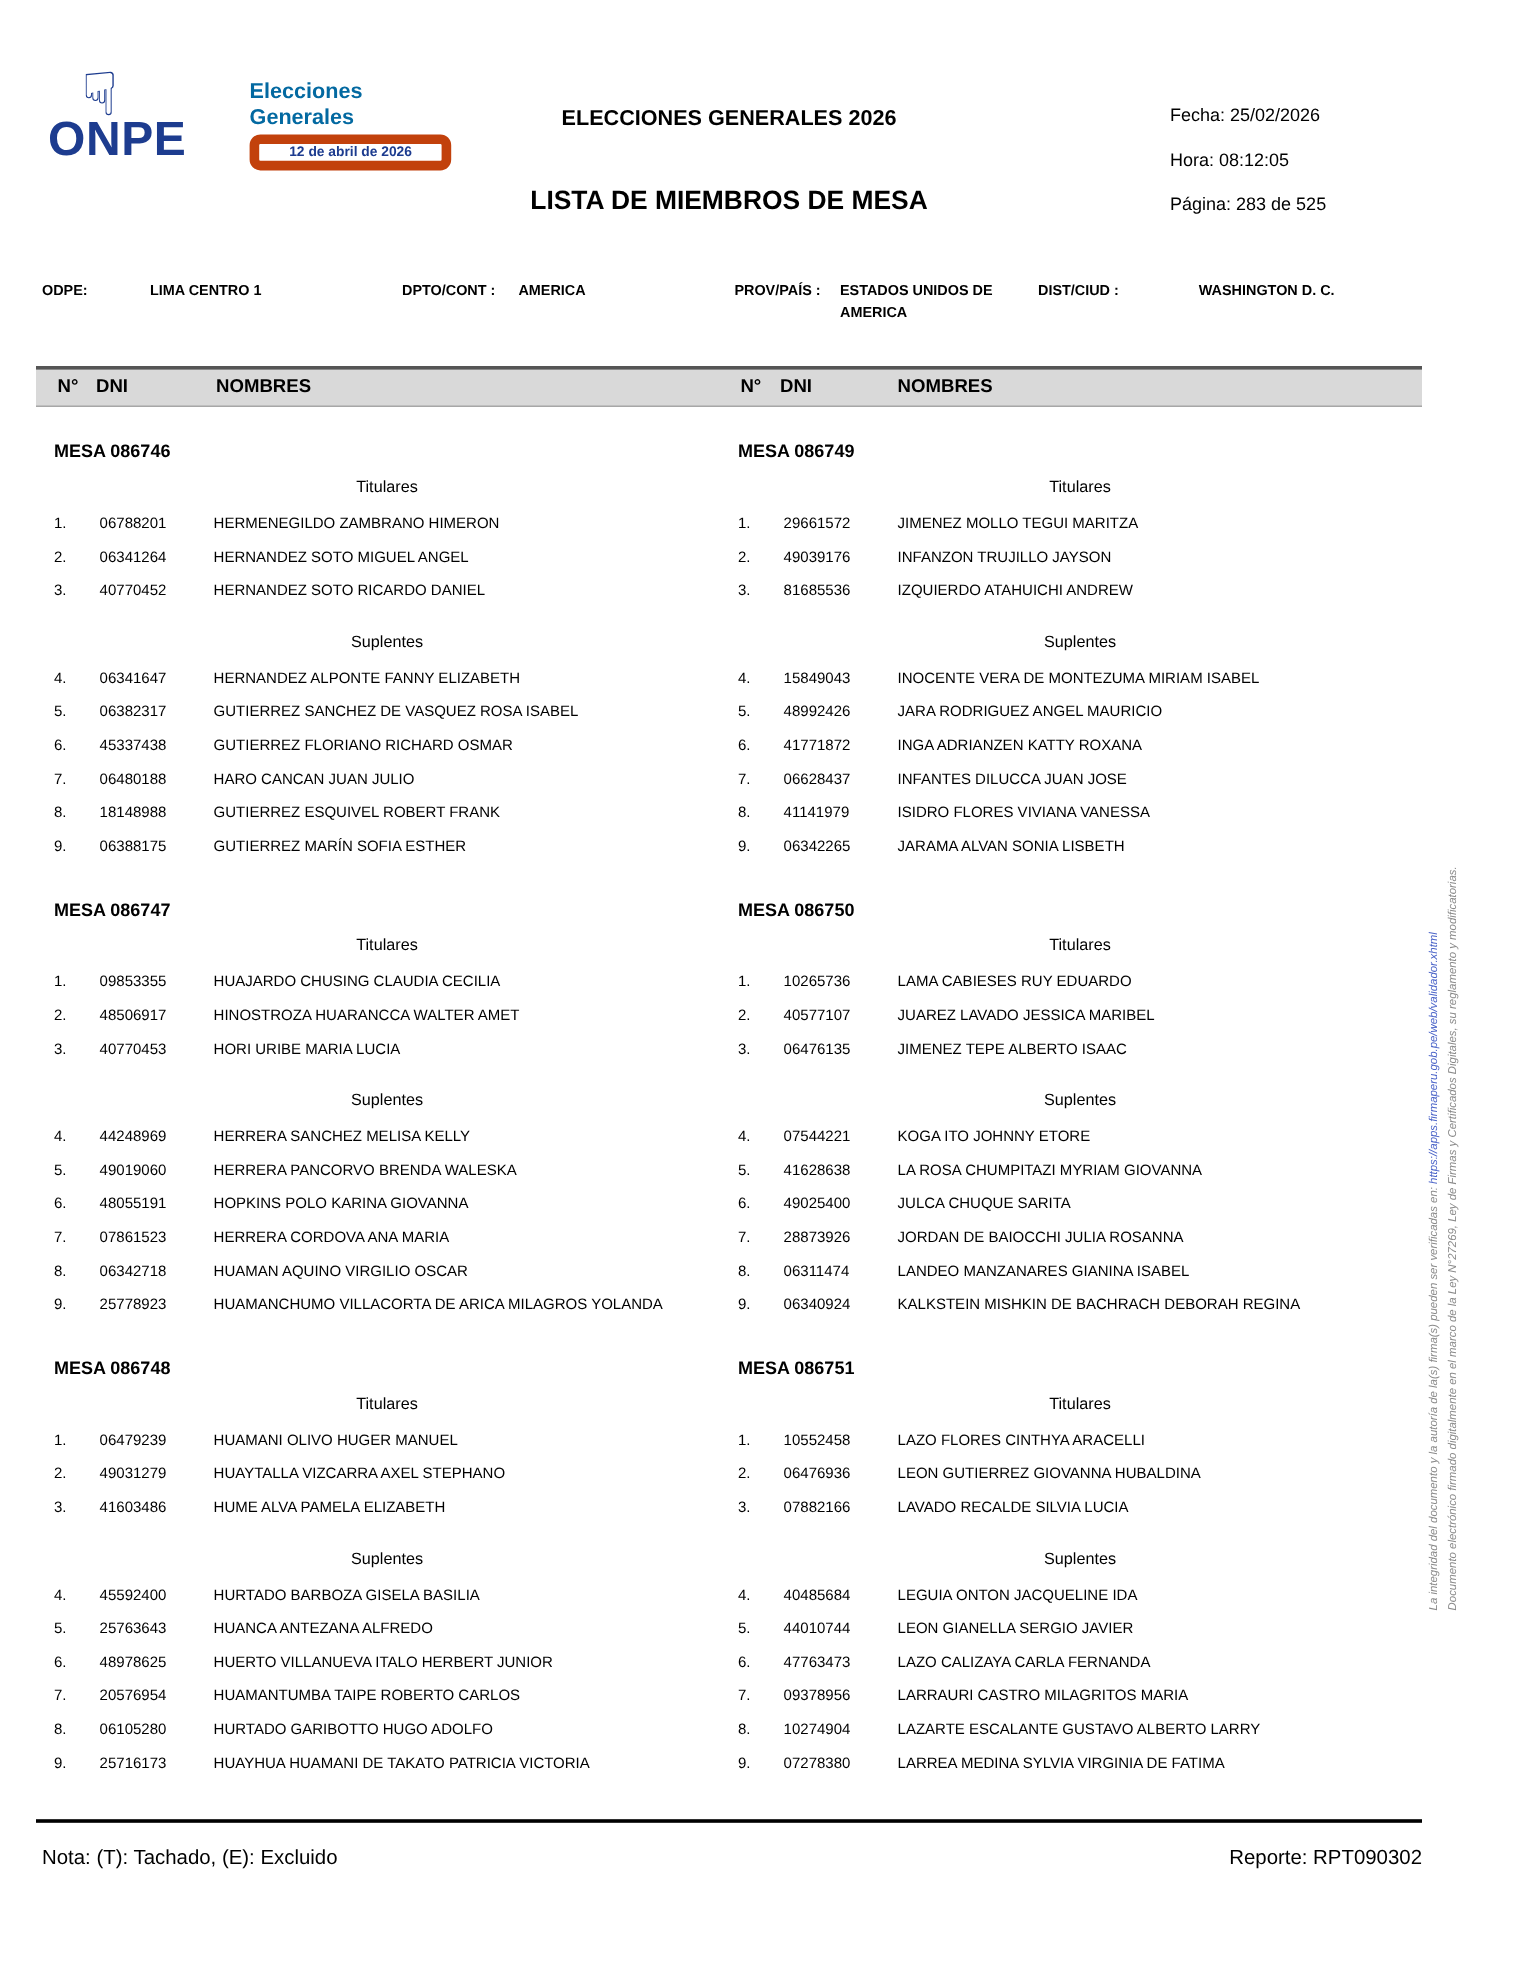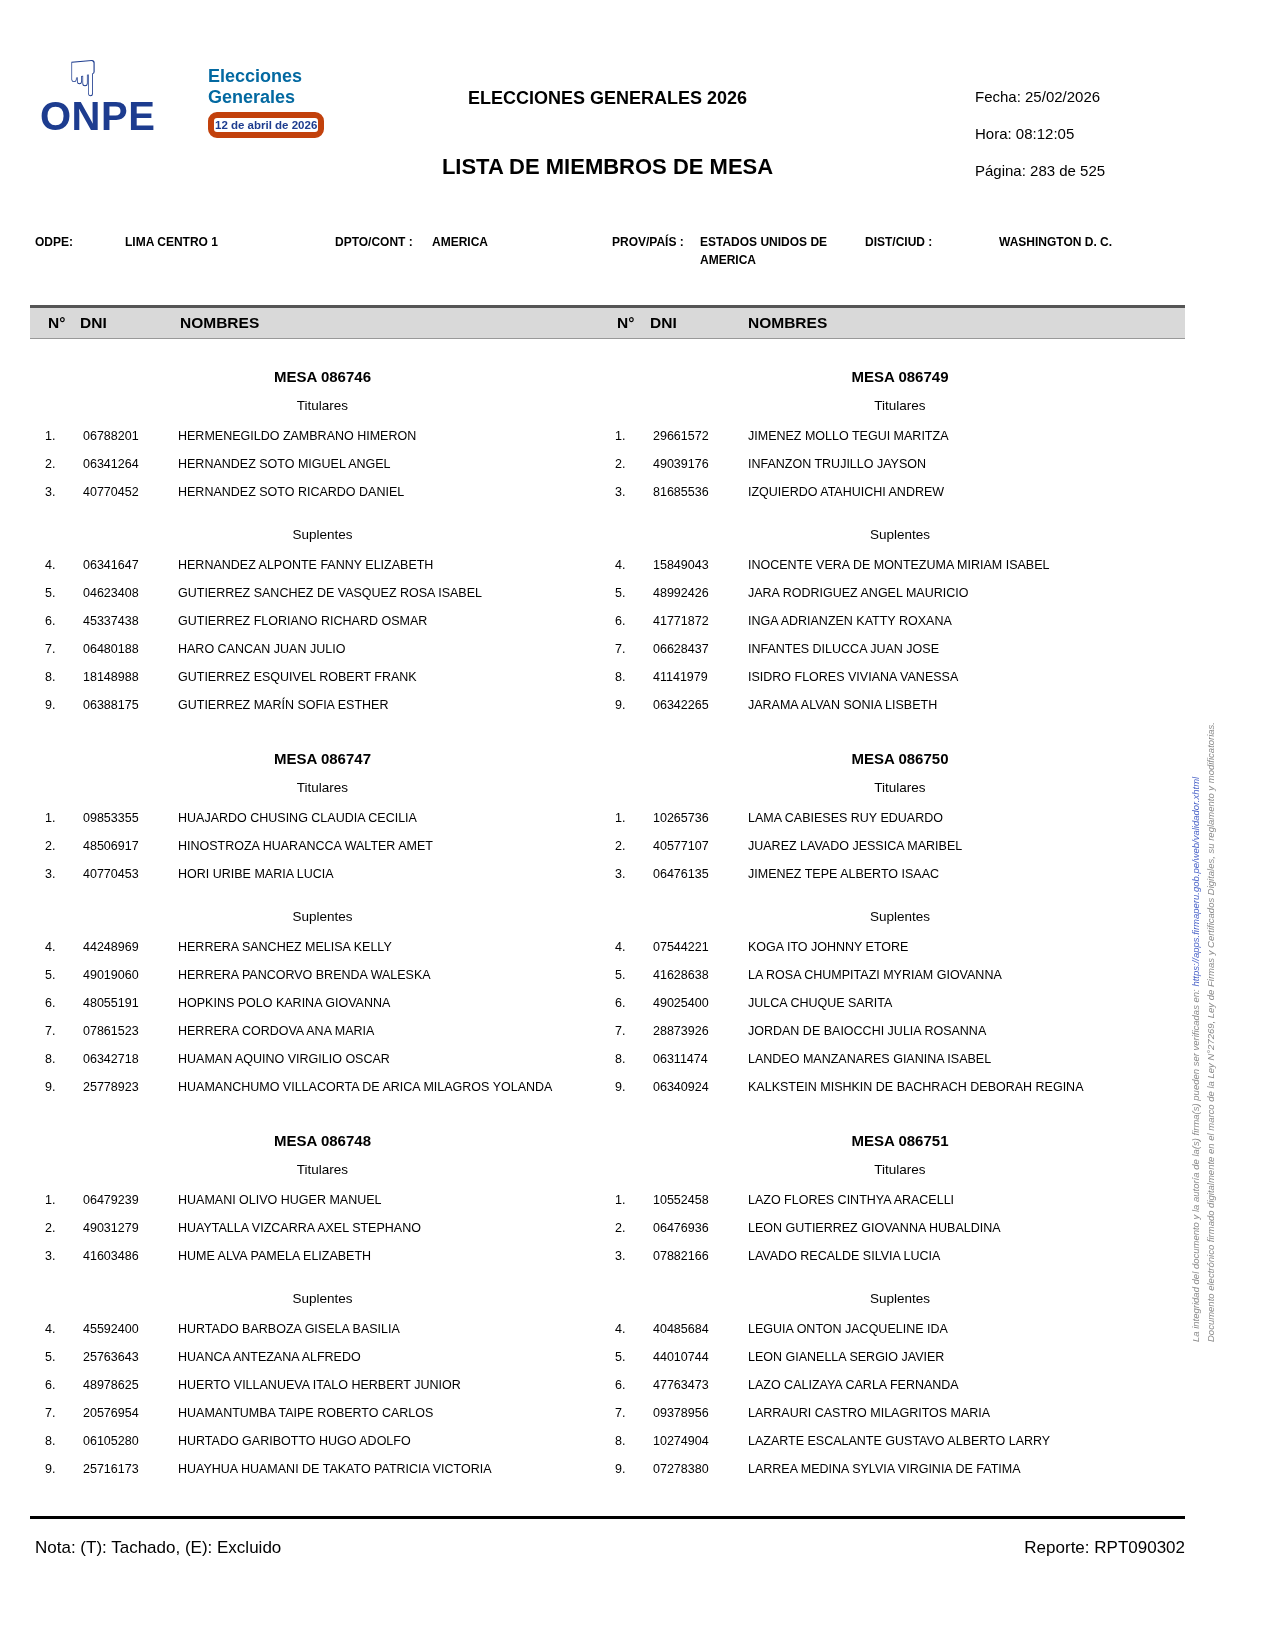--- a/index.html
+++ b/index.html
@@ -10,22 +10,22 @@
 
   
   .logo { position:absolute; top:60px; left:40px; display:flex; gap:16px; }
   .logo-mark { position:relative; width:152px; height:88px; }
   .logo-hand { position:absolute; left:28px; top:-6px; font-size:50px; color:#1d3c8f;
                font-family:"DejaVu Sans", sans-serif; line-height:1; }
   .logo-onpe { position:absolute; left:0; top:36px; font-size:40px; font-weight:800;
                color:#1d3c8f; letter-spacing:0.5px; line-height:1; }
   .logo-txt  { padding-top:6px; }
   .logo-txt .l { font-size:18px; font-weight:bold; color:#0369a1; line-height:1.15; }
-  .badge { display:inline-block; margin-top:5px; border:6px solid #c2410c; border-radius:9px;
-           padding:1px 1px; font-size:11.5px; font-weight:bold; color:#1d3c8f; background:#fff; }
+  .badge { display:inline-block; margin-top:5px; border:8px solid #c2410c; border-radius:9px;
+           padding:1px 25px; font-size:11.5px; font-weight:bold; color:#1d3c8f; background:#fff; }
 
   .title1 { position:absolute; top:88px;  left:30px; width:1155px; text-align:center;
             font-size:18px; font-weight:bold; }
   .title2 { position:absolute; top:154px; left:30px; width:1155px; text-align:center;
             font-size:22px; font-weight:bold; }
   .dateinfo { position:absolute; top:88px; left:975px; font-size:15px; }
   .dateinfo div { height:18px; margin-bottom:19px; }
 
   
   .meta { position:absolute; top:233px; left:0; width:1215px; font-size:12px;
@@ -44,21 +44,21 @@
   .h-n1 {left:18px;}  .h-d1 {left:50px;}  .h-m1 {left:150px;}
   .h-n2 {left:587px;} .h-d2 {left:620px;} .h-m2 {left:718px;}
 
   
   .columns { position:absolute; top:344px; left:30px; width:1155px; display:flex; }
   .col { box-sizing:border-box; padding-left:15px; }
   .col-left  { width:570px; }
   .col-right { width:585px; }
   .mesa { margin-top:24px; }
   .mesa + .mesa { margin-top:36px; }
-  .mesa-title { font-size:15px; font-weight:bold; text-align:center; margin:0; }
+  .mesa-title { font-size:15px; font-weight:bold; text-align:left; margin:0; }
   .group-label { text-align:center; font-size:13.5px; font-weight:normal; margin:26px 0 14px; }
   .mesa-title + .group-label { margin-top:13px; }
   .row { display:flex; margin-bottom:10px; font-size:12.5px; line-height:1.44; }
   .row .num  { width:38px; flex:none; }
   .row .dni  { width:95px; flex:none; }
   .row .name { flex:1; padding-right:10px; }
 
   
   .footline   { position:absolute; top:1516px; left:30px; width:1155px; height:3px; background:#000; }
   .footnote   { position:absolute; top:1538px; left:35px;  font-size:17px; }
@@ -137,21 +137,21 @@
             <span class="name">HERNANDEZ SOTO RICARDO DANIEL</span>
           </div>
           <div class="group-label">Suplentes</div>
           <div class="row">
             <span class="num">4.</span>
             <span class="dni">06341647</span>
             <span class="name">HERNANDEZ ALPONTE FANNY ELIZABETH</span>
           </div>
           <div class="row">
             <span class="num">5.</span>
-            <span class="dni">04623408</span>
+            <span class="dni">06382317</span>
             <span class="name">GUTIERREZ SANCHEZ DE VASQUEZ ROSA ISABEL</span>
           </div>
           <div class="row">
             <span class="num">6.</span>
             <span class="dni">45337438</span>
             <span class="name">GUTIERREZ FLORIANO RICHARD OSMAR</span>
           </div>
           <div class="row">
             <span class="num">7.</span>
             <span class="dni">06480188</span>

